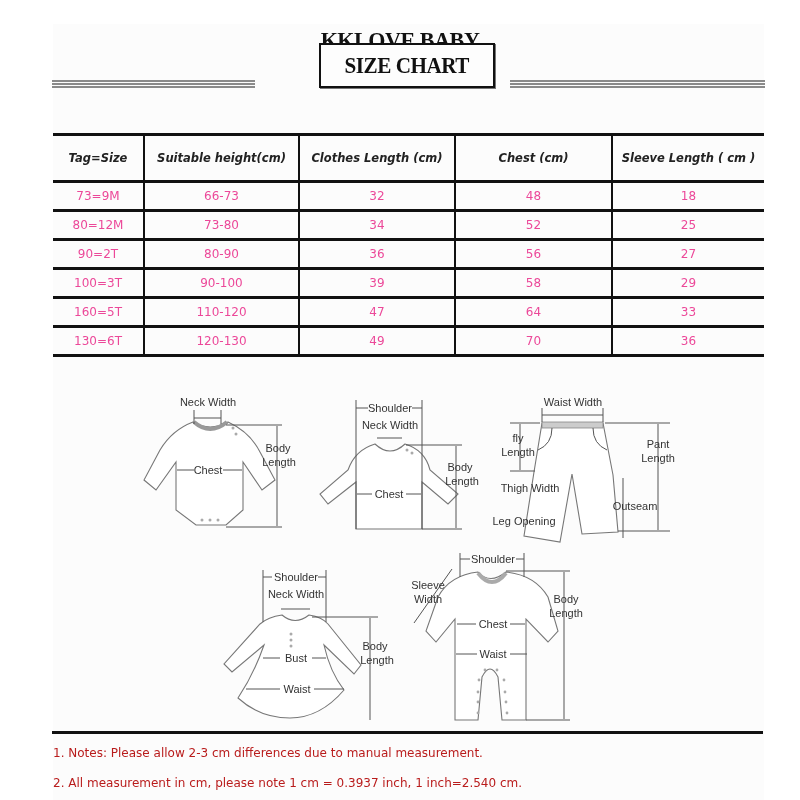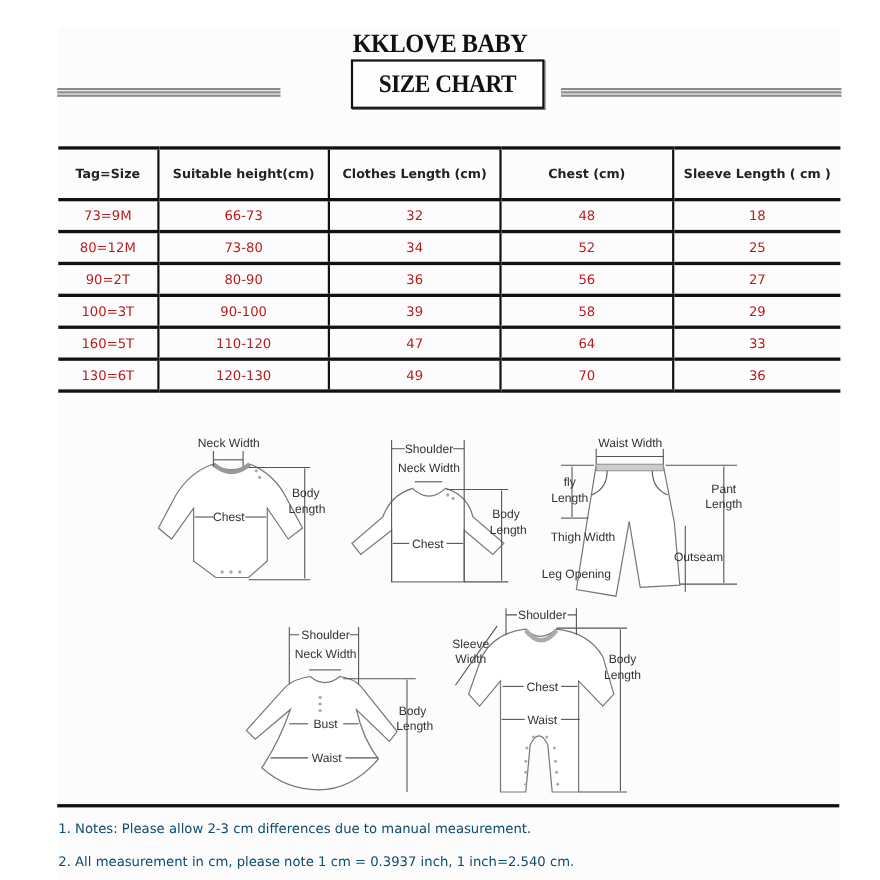--- a/index.html
+++ b/index.html
@@ -1,36 +1,36 @@
 <!DOCTYPE html>
 <html><head>
 <meta charset="utf-8">
 <style>
   html,body{margin:0;padding:0;background:#ffffff;}
   body{width:800px;height:800px;position:relative;overflow:hidden;font-family:"DejaVu Sans",sans-serif;color:#222;}
   .panel{position:absolute;left:53px;top:24px;width:711px;height:776px;background:#fcfcfc;}
   .brand{position:absolute;left:0;width:800px;top:27px;text-align:center;font-family:"Liberation Serif",serif;font-weight:bold;font-size:24px;letter-spacing:-0.5px;color:#111;transform:scaleX(0.92);}
-  .title-box{position:absolute;left:319px;top:54px;width:176px;height:45px;border:2px solid #111;box-sizing:border-box;box-shadow:1px 1px 0 #777;display:flex;align-items:center;justify-content:center;background:#fdfdfd;}
+  .title-box{position:absolute;left:319px;top:43px;width:176px;height:45px;border:2px solid #111;box-sizing:border-box;box-shadow:1px 1px 0 #777;display:flex;align-items:center;justify-content:center;background:#fdfdfd;}
   .title-box span{font-family:"Liberation Serif",serif;font-weight:bold;font-size:23px;color:#111;transform:scaleX(0.92);letter-spacing:-0.5px;}
   .rule{position:absolute;top:80px;height:9px;}
   .rule i{display:block;height:2px;background:#8a8a8a;margin-bottom:1px;}
   table.size{position:absolute;left:53px;top:133px;width:711px;border-collapse:collapse;font-family:"DejaVu Sans",sans-serif;}
-  table.size th,table.size td{text-align:center;border-top:3px solid #111;border-bottom:3px solid #111;color:#b91c1c;}
-  table.size th{height:42px;font-size:11.5px;font-weight:bold;color:#222;}
+  table.size th,table.size td{text-align:center;border-top:3px solid #111;border-bottom:3px solid #111;color:#ec4899;}
+  table.size th{height:42px;font-size:11.5px;font-weight:bold;color:#222;font-style:italic;}
   table.size td{height:26px;font-size:12px;font-weight:normal;padding:0;}
   table.size th+th, table.size td+td{border-left:2px solid #111;border-radius:21px;}
   table.size col.c1{width:91px;} table.size col.c2{width:155px;} table.size col.c3{width:156px;} table.size col.c4{width:157px;} table.size col.c5{width:152px;}
   .diagram{position:absolute;}
   .diagram svg{display:block;overflow:visible;}
   .lbl{font-family:"Liberation Sans",sans-serif;font-size:11px;fill:#333;}
   .garment{fill:#fff;stroke:#777;stroke-width:1.1;}
   .meas{stroke:#555;stroke-width:1;fill:none;}
   .dot{fill:#aaa;}
   .footer-rule{position:absolute;left:52px;top:731px;width:711px;height:3px;background:#111;}
-  .note{position:absolute;left:53px;font-size:12px;color:#0c4a6e;font-family:"DejaVu Sans",sans-serif;}
+  .note{position:absolute;left:53px;font-size:12px;color:#b91c1c;font-family:"DejaVu Sans",sans-serif;}
   .note1{top:746px;} .note2{top:776px;text-align:center;}
 </style>
 </head>
 <body>
 
 <div class="panel"></div>
 
 <div class="brand">KKLOVE BABY</div>
 
 <div class="rule" style="left:52px;width:203px;">

